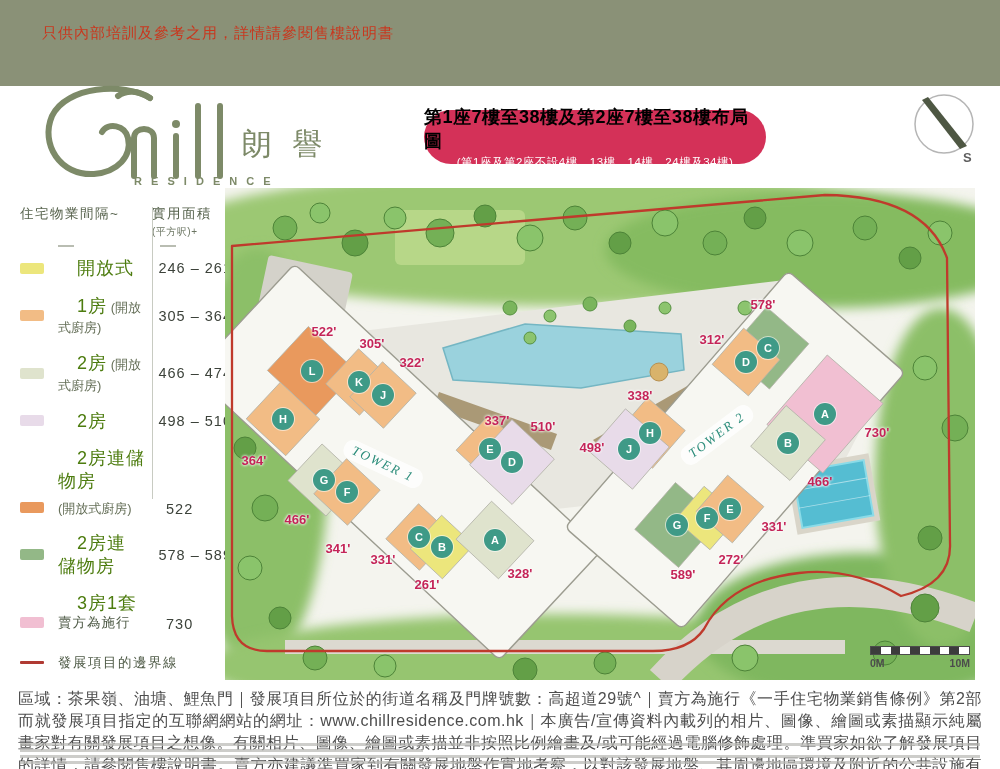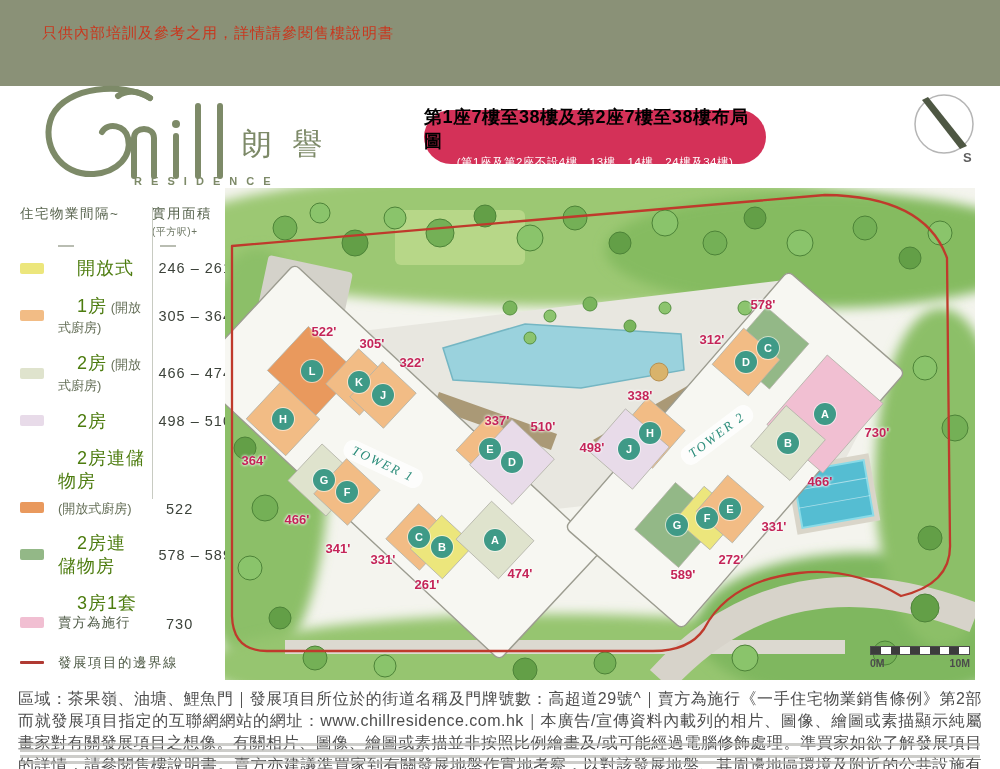--- a/index.html
+++ b/index.html
@@ -286,21 +286,21 @@
         <div class="area-label" style="left: 99px; top: 143px;">522'</div>
         <div class="area-label" style="left: 147px; top: 155px;">305'</div>
         <div class="area-label" style="left: 187px; top: 174px;">322'</div>
         <div class="area-label" style="left: 272px; top: 232px;">337'</div>
         <div class="area-label" style="left: 318px; top: 238px;">510'</div>
         <div class="area-label" style="left: 29px; top: 272px;">364'</div>
         <div class="area-label" style="left: 72px; top: 331px;">466'</div>
         <div class="area-label" style="left: 113px; top: 347px; margin-top: 13px;">341'</div>
         <div class="area-label" style="left: 158px; top: 371px;">331'</div>
         <div class="area-label" style="left: 202px; top: 396px;">261'</div>
-        <div class="area-label" style="left: 295px; top: 385px;">474'</div>
+        <div class="area-label" style="left: 295px; top: 385px;">328'</div>
         <div class="tower-name" style="left: 492px; top: 247px; transform: translate(-50%, -50%) rotate(-37deg);">TOWER 2</div>
         <div class="badge" style="left: 543px; top: 160px;">C</div>
         <div class="badge" style="left: 521px; top: 174px;">D</div>
         <div class="badge" style="left: 600px; top: 226px;">A</div>
         <div class="badge" style="left: 425px; top: 245px;">H</div>
         <div class="badge" style="left: 404px; top: 261px;">J</div>
         <div class="badge" style="left: 563px; top: 255px;">B</div>
         <div class="badge" style="left: 452px; top: 337px;">G</div>
         <div class="badge" style="left: 482px; top: 330px;">F</div>
         <div class="badge" style="left: 505px; top: 321px;">E</div>

